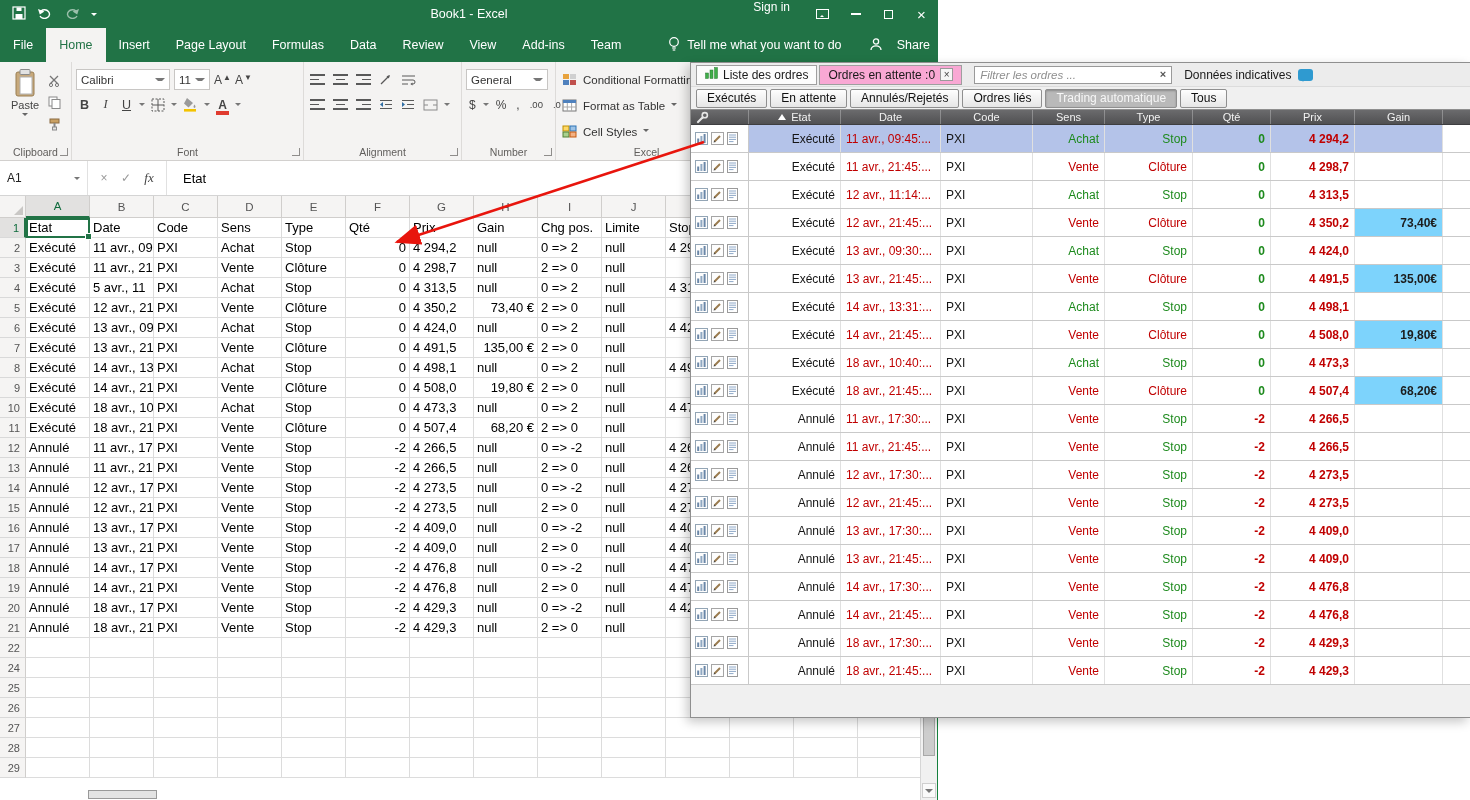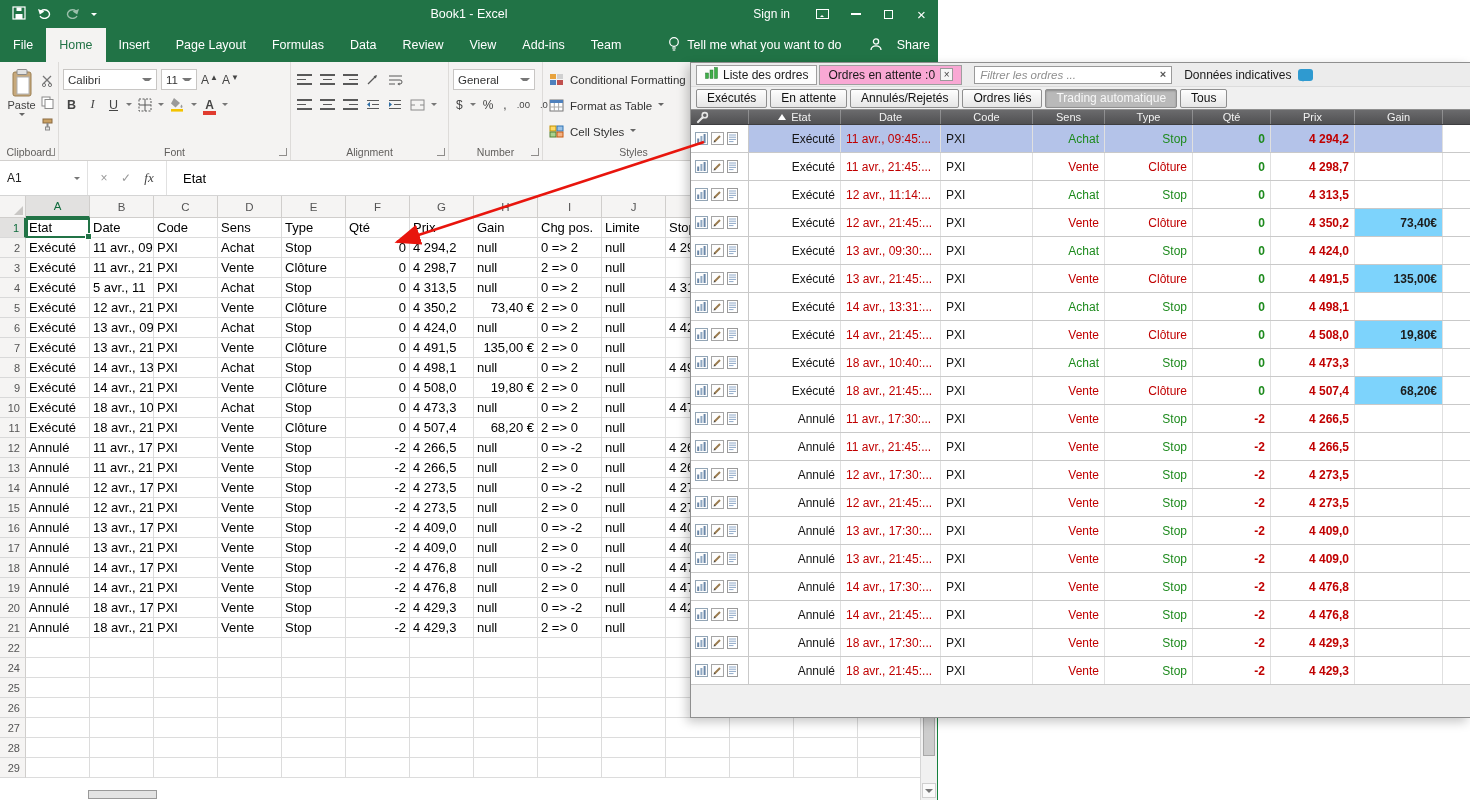--- a/index.html
+++ b/index.html
@@ -7,41 +7,41 @@
   body{font-family:"Liberation Sans",sans-serif;background:#fff;position:relative}
   #root{position:relative;width:1470px;height:800px;background:#fff;overflow:hidden}
 
   
   .xl{position:absolute;left:0;top:0;width:938px;height:800px;background:#15803d}
   .xl-titlebar{height:28px;background:#217346;color:#fff;display:flex;align-items:center;position:relative;font-size:12px}
   .qat{display:flex;align-items:center;gap:11px;padding-left:12px;z-index:2}
   .qat .dim{opacity:.55}
   .tri-w{width:0;height:0;border:3.5px solid transparent;border-top-color:#fff;margin-top:3px}
   .xl-title{position:absolute;left:0;right:0;text-align:center;font-size:12.5px;color:#fff}
-  .tb-right{position:absolute;right:0;top:0;height:28px;display:flex;align-items:center;z-index:2}
+  .tb-right{position:absolute;right:0;top:0;height:28px;display:flex;align-items:flex-start;z-index:2}
   .signin{margin-right:16px;font-size:12px}
   .tb-btn{width:33px;height:28px;display:flex;align-items:center;justify-content:center}
   .min-bar{width:10px;height:1.5px;background:#fff}
   .max-box{width:9px;height:9px;border:1.2px solid #fff}
   .close-x{font-size:15px;line-height:1;color:#fff}
   .ribopt{width:13px;height:10px;border:1.2px solid #fff;position:relative}
   .ribopt::after{content:'';position:absolute;left:3px;top:2.5px;border:2.5px solid transparent;border-bottom-color:#fff}
 
   .xl-tabsrow{height:34px;background:#217346;display:flex;align-items:stretch;color:#fff;font-size:12.5px;position:relative}
   .xtabs{display:flex;align-items:stretch}
   .xtab{padding:0 13px;display:flex;align-items:center;white-space:nowrap;cursor:default}
   .xtab.active{background:#f4f3f2;color:#217346}
   .tellme{display:flex;align-items:center;gap:7px;margin-left:34px;white-space:nowrap}
   .share{position:absolute;right:8px;top:0;height:34px;display:flex;align-items:center;gap:14px}
 
   .ribbon{height:99px;background:#f4f3f2;border-bottom:1px solid #d2d0ce;display:flex;position:relative}
   .rgroup{position:relative;border-right:1px solid #dddbd9;padding:5px 4px 16px;height:100%}
   .rgroup-label{position:absolute;bottom:2px;left:0;right:0;text-align:center;font-size:10.5px;color:#605e5c;white-space:nowrap}
   .dlg{position:absolute;right:3px;bottom:4px;width:8px;height:8px;border-right:1.4px solid #8f8d8b;border-bottom:1.4px solid #8f8d8b}
-  .g-clip{width:59px;display:flex}
+  .g-clip{width:72px;display:flex}
   .paste-btn{width:42px;display:flex;flex-direction:column;align-items:center;justify-content:flex-start;font-size:11px;color:#444;gap:2px;padding-top:2px}
   .tri-g{width:0;height:0;border:3.5px solid transparent;border-top-color:#666}
   .clip-col{display:flex;flex-direction:column;gap:4px;padding-top:6px;margin-left:2px}
   .g-font{width:232px}
   .rrow{display:flex;align-items:center;gap:4px;height:25px}
   .combo{background:#fff;border:1px solid #c8c6c4;height:21px;display:flex;align-items:center;font-size:11.5px;color:#333;padding:0 4px;white-space:nowrap}
   .combo .carr{margin-left:auto;padding-left:4px}
   .carr{width:0;height:0;border:3px solid transparent;border-top-color:#777;margin-top:3px}
   .w92{width:94px}.w34{width:36px}.w80{width:82px}
   .fbtn{min-width:17px;height:20px;display:flex;align-items:center;justify-content:center;font-size:12.5px;color:#444;padding:0 2px}
@@ -412,21 +412,21 @@
         <div class="style-row">
           <span><svg width="15" height="13">
                 <rect x="1" y="1" width="6" height="5" fill="#ffd966" stroke="#bf9000"></rect>
                 <rect x="8" y="1" width="6" height="5" fill="#9dc3e6" stroke="#2e74b5"></rect>
                 <rect x="1" y="7" width="6" height="5" fill="#a9d18e" stroke="#538135"></rect>
                 <rect x="8" y="7" width="6" height="5" fill="#f4b183" stroke="#c55a11"></rect>
               </svg></span>
           <span>Cell Styles</span>
           <span class="tri-g"></span>
         </div>
-        <div class="rgroup-label">Styles</div>
+        <div class="rgroup-label">Excel</div>
       </div>
     </div>
 
     <div class="fbar">
       <div class="namebox">
         <span>A1</span>
         <span class="carr"></span>
       </div>
       <div class="fb-btns">
         <span class="fb-ic">×</span>

